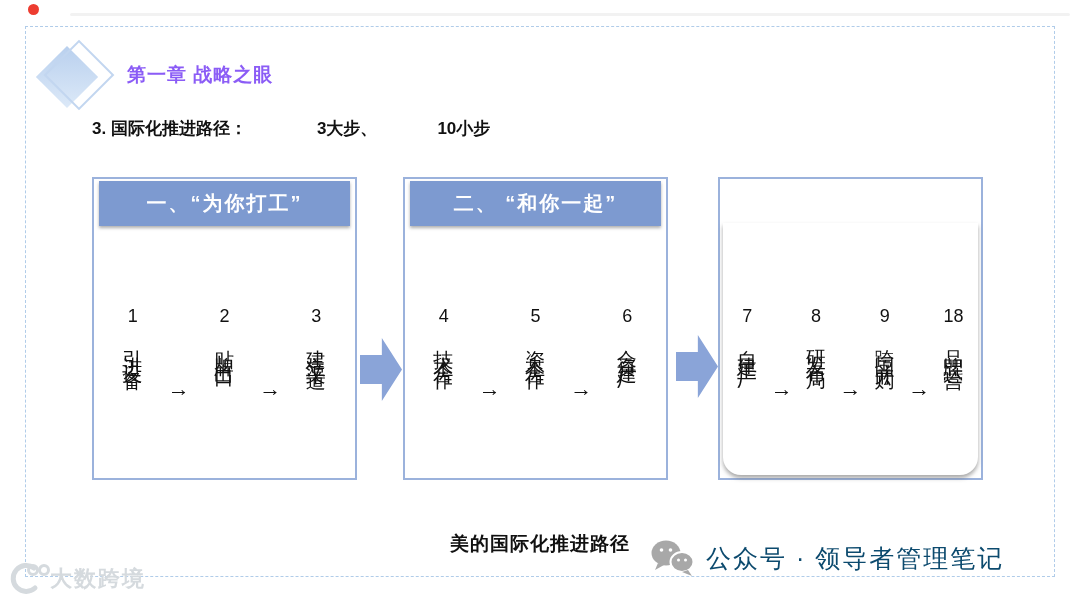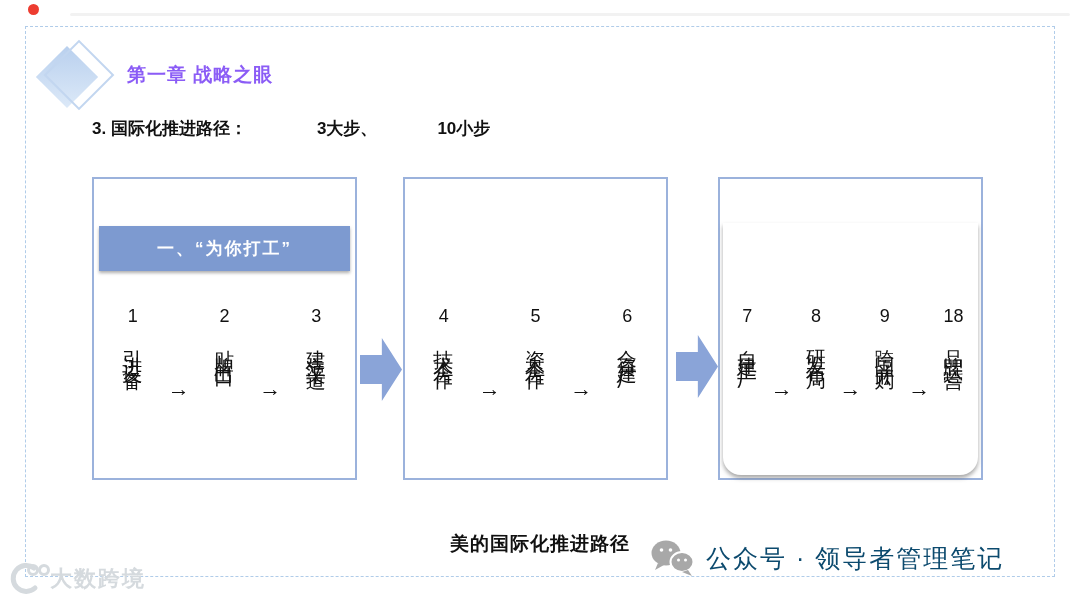--- a/index.html
+++ b/index.html
@@ -34,23 +34,23 @@
   
   .box{position:absolute;top:177px;width:265px;height:303px;background:#fff;
     border:2px solid #9bb2dc;box-sizing:border-box;}
   .box-1{left:92px;}
   .box-2{left:403px;}
   .box-3{left:718px;}
   .box3-rounded{position:absolute;left:3px;right:3px;top:44px;bottom:3px;
     background:#ffffff;border-radius:0 0 18px 18px;
     box-shadow:0 3px 4px rgba(95,95,95,0.55);z-index:0;}
   .box-header{position:absolute;left:5px;right:5px;top:2px;height:45px;
-    background:#7d9ad0;color:#ffffff;font-size:17px;font-weight:bold;
+    background:#7d9ad0;color:#ffffff;font-size:20px;font-weight:bold;
     letter-spacing:2px;display:flex;align-items:center;justify-content:center;
-    box-shadow:0 2px 3px rgba(110,110,110,0.55);z-index:2;margin-top:45px;}
+    box-shadow:0 2px 3px rgba(110,110,110,0.55);z-index:2;}
   .box-body{position:absolute;left:4px;right:4px;top:47px;bottom:0;
     display:flex;justify-content:space-evenly;align-items:flex-start;z-index:1;}
   .step{display:flex;flex-direction:column;align-items:center;margin-top:80px;}
   .step-num{font-size:18px;line-height:20px;margin-bottom:8px;color:#111;}
   .step-text{writing-mode:vertical-rl;text-orientation:upright;
     font-size:20px;letter-spacing:7px;line-height:1.1;color:#111;}
   .step-arrow{margin-top:152px;font-size:22px;line-height:22px;color:#111;}
 
   
   .big-arrow{position:absolute;width:42px;height:63px;background:#8aa4d8;
@@ -106,20 +106,21 @@
       <div class="step">
         <div class="step-num">3</div>
         <div class="step-text">建立渠道</div>
       </div>
     </div>
 </div>
 
 <div class="big-arrow big-arrow-1"></div>
 
 <div class="box box-2">
+  <div class="box-header">二、 “和你一起”</div>
   <div class="box-body">
       <div class="step">
         <div class="step-num">4</div>
         <div class="step-text">技术合作</div>
       </div>
       <div class="step-arrow">→</div>
       <div class="step">
         <div class="step-num">5</div>
         <div class="step-text">资本合作</div>
       </div>

